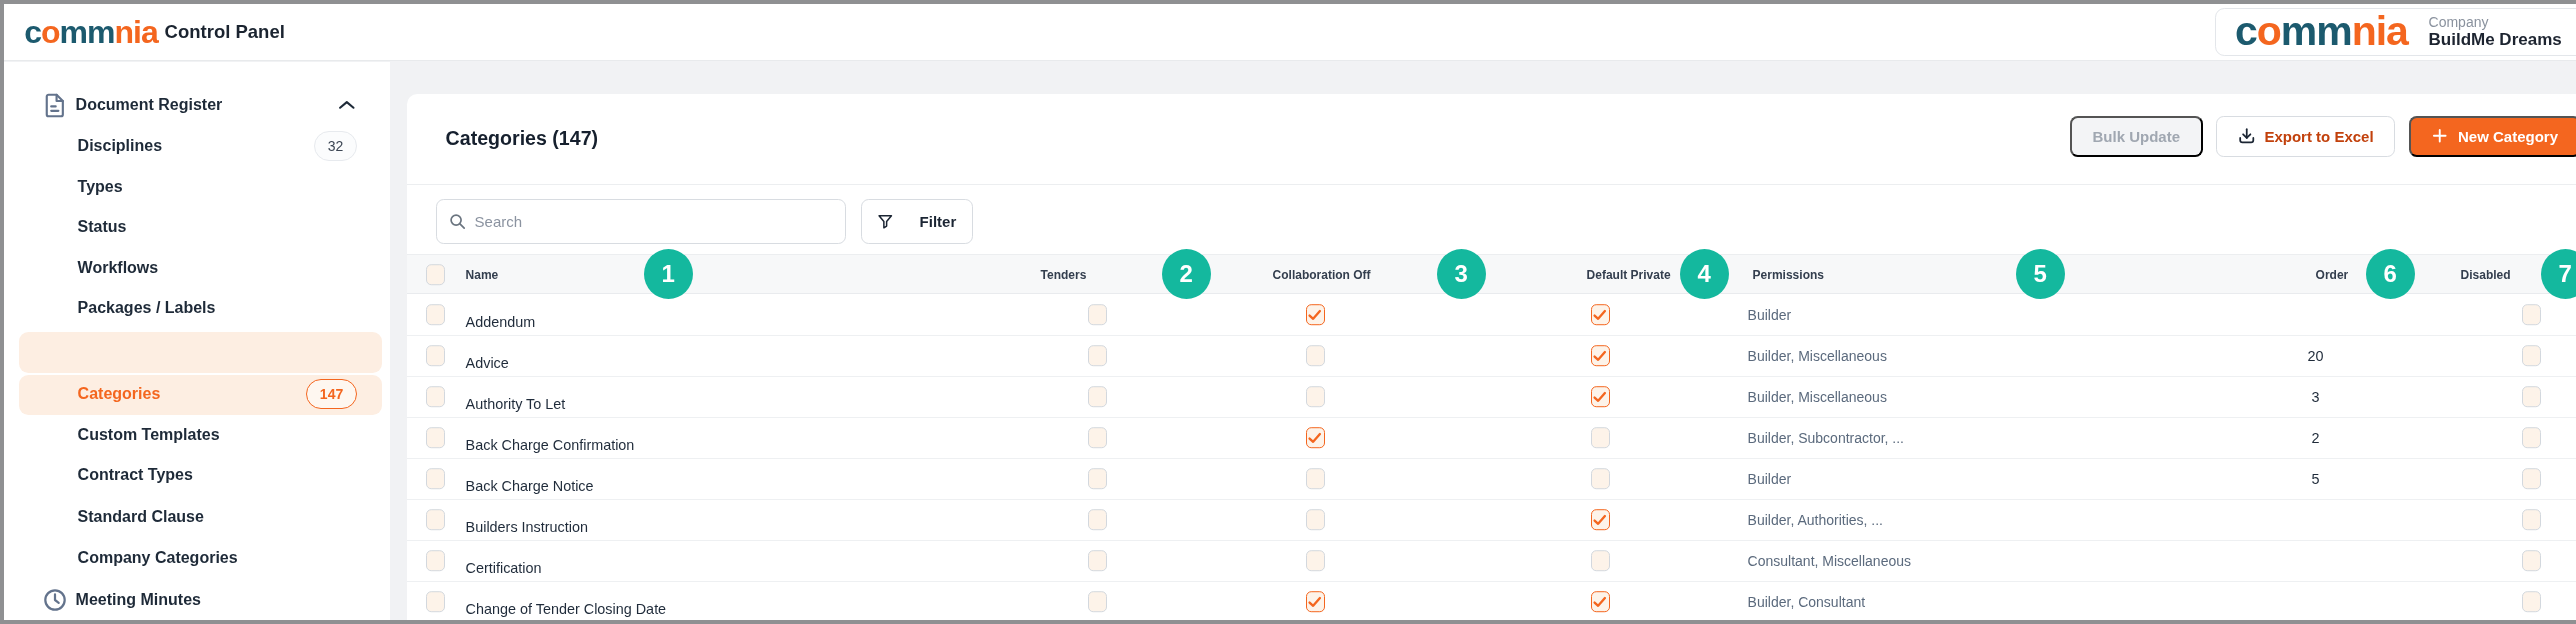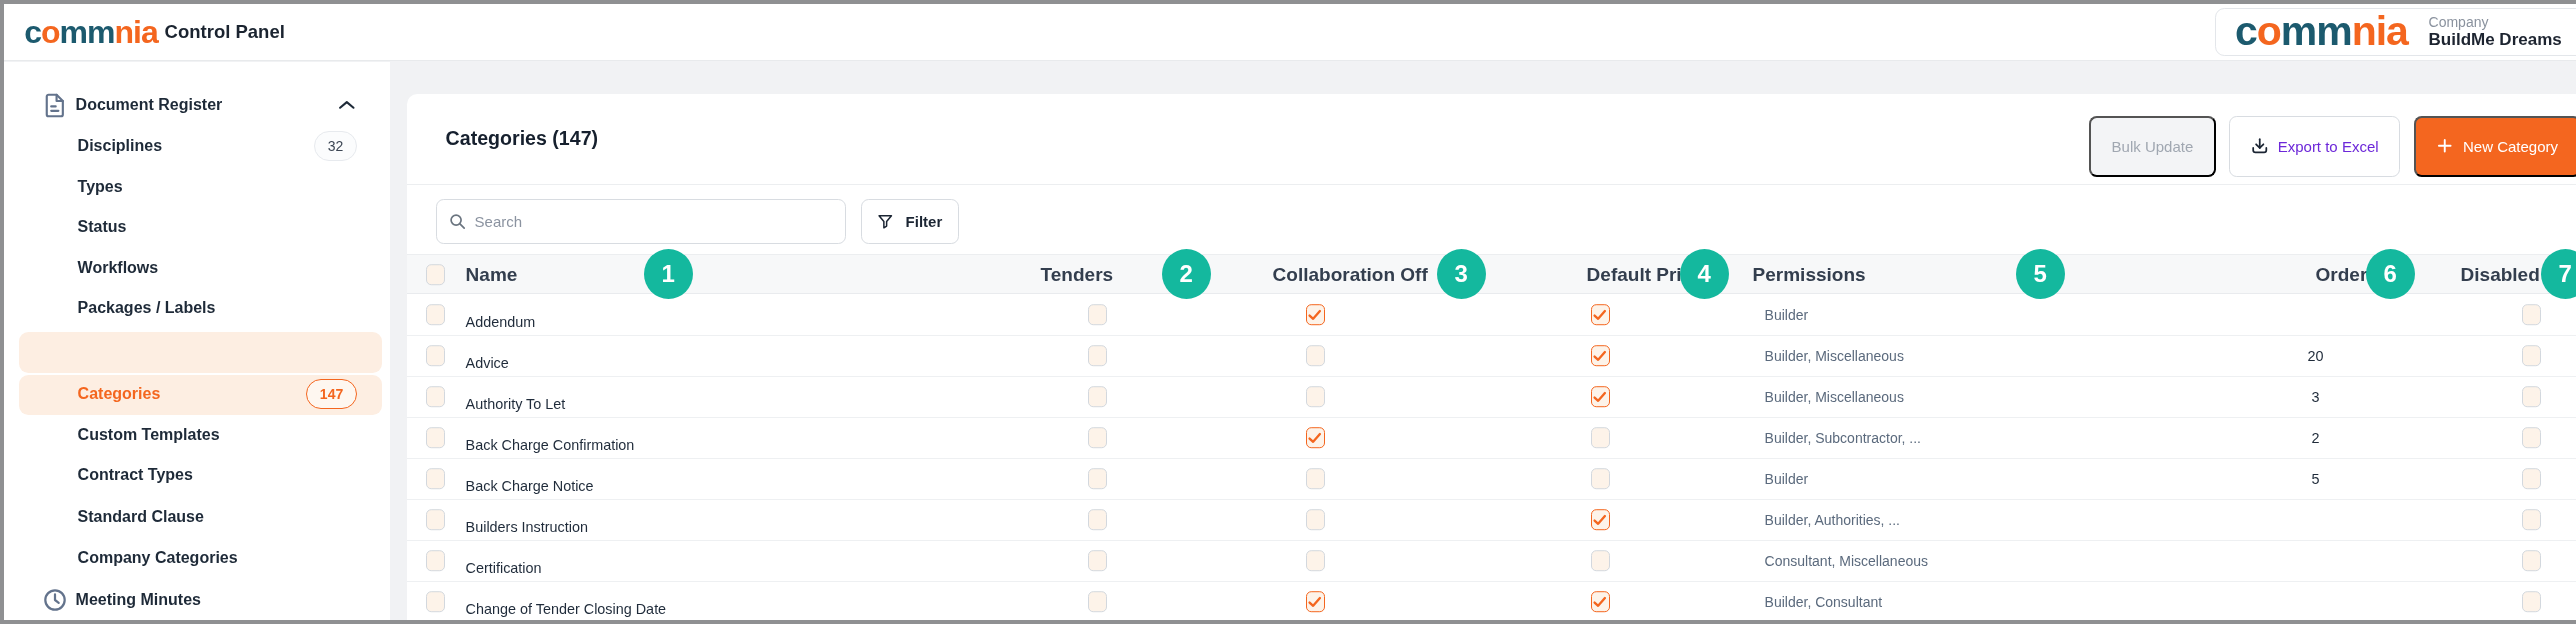--- a/index.html
+++ b/index.html
@@ -43,49 +43,49 @@
   .bg-categories { top:313px; height:40px; }
   .side-item.orange, .side-item.orange .lbl { color:#f4661f; }
 
   
   .card { position:absolute; left:403px; top:90px; width:2200px; height:531px;
           background:#ffffff; border-radius:10.3px 10.3px 0 0; }
   .card-head { position:absolute; top:0; left:0; right:0; height:90px; }
   .page-title { position:absolute; left:39px; top:0; height:90px; display:flex; align-items:center;
                 font-size:19.6px; font-weight:bold; color:#16202e; }
   .actions { position:absolute; right:26px; top:22px; height:45px; display:flex; gap:13.4px; }
-  .btn { height:61px; border-radius:7.7px; display:flex; align-items:center; justify-content:center;
-         gap:9.3px; font-size:15px; font-weight:400; padding:0 20.6px; cursor:pointer; white-space:nowrap; }
+  .btn { height:41px; border-radius:7.7px; display:flex; align-items:center; justify-content:center;
+         gap:9.3px; font-size:15px; font-weight:700; padding:0 20.6px; cursor:pointer; white-space:nowrap; }
   .btn-disabled { background:#f3f4f6; color:#a0a7b1; }
-  .btn-outline { background:#fff; border:1px solid #d8dce1; color:#6d28d9; }
+  .btn-outline { background:#fff; border:1px solid #d8dce1; color:#c2410c; }
   .btn-primary { background:#f4661f; color:#ffffff; }
   .divider { position:absolute; top:90px; left:0; right:0; height:1px; background:#eceef0; }
 
   .toolbar { position:absolute; top:91px; left:0; right:0; height:69px; }
   .search-box { position:absolute; left:29px; top:14px; width:410px; height:45px;
                 border:1px solid #d8dce1; border-radius:7.7px; background:#fff;
                 display:flex; align-items:center; padding:0 11.3px; gap:8.2px; }
   .search-box input { border:none; outline:none; font-size:15px; color:#44505e; width:100%;
                       font-family:"Liberation Sans", sans-serif; background:transparent; }
   .search-box input::placeholder { color:#8b93a0; }
   .filter-btn { position:absolute; left:454px; top:14px; height:45px; border:1px solid #d8dce1;
                 border-radius:7.7px; background:#fff; display:flex; align-items:center;
-                padding:0 15.5px; gap:12px; font-size:15px; font-weight:600; color:#1b2533; cursor:pointer; }
+                padding:0 15.5px; gap:26px; font-size:15px; font-weight:600; color:#1b2533; cursor:pointer; }
 
   
   .thead { position:absolute; top:160px; left:0; right:0; height:40px; background:#f7f8f9;
            border-top:1px solid #eceef0; border-bottom:1px solid #e9ebee; }
   .th { position:absolute; top:0; height:40px; display:flex; align-items:center;
-        font-size:19px; font-weight:600; color:#333e4e; white-space:nowrap; }
+        font-size:12px; font-weight:600; color:#333e4e; white-space:nowrap; }
   .rows { position:absolute; top:201px; left:0; right:0; bottom:0; overflow:hidden; }
   .trow { position:relative; height:41px; border-bottom:1px solid #eef0f2; background:#fff; }
   .cell-name  { position:absolute; left:59px; top:0; height:54px; display:flex; align-items:center;
                 font-size:14.4px; color:#1f2b3a; white-space:nowrap; }
   .cell-perms { position:absolute; left:1341px; top:0; height:41px; display:flex; align-items:center;
-                font-size:14px; color:#5b6a7d; white-space:nowrap;margin-left:17px; }
+                font-size:14px; color:#5b6a7d; white-space:nowrap; }
   .cell-order { position:absolute; left:1868px; width:82px; top:0; height:41px; display:flex;
                 align-items:center; justify-content:center; font-size:14.4px; color:#1f2b3a; }
   .cb { position:absolute; top:50%; transform:translateY(-50%); width:19px; height:21.6px;
         background:#fdf3e9; border:1.5px solid #d3d8de; border-radius:5.2px; cursor:pointer;
         display:flex; align-items:center; justify-content:center; }
   .cb svg { display:none; }
   .cb.checked { border-color:#f4661f; }
   .cb.checked svg { display:block; }
   .cb-select   { left:19px; }
   .cb-tenders  { left:681px; }

